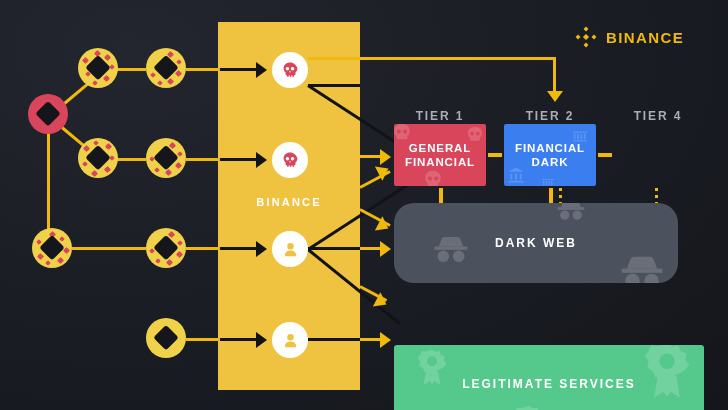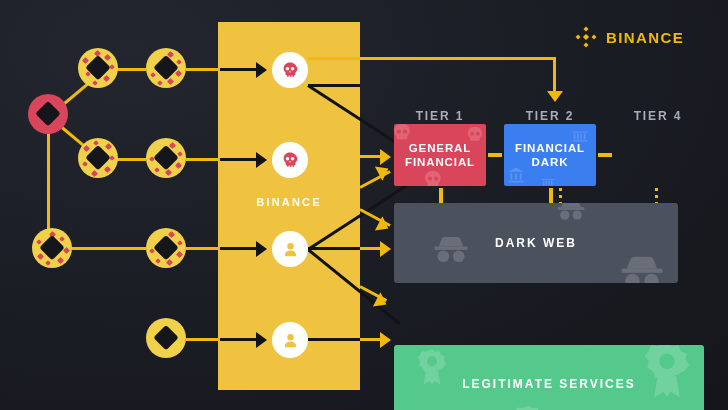--- a/index.html
+++ b/index.html
@@ -330,21 +330,21 @@
 
 
   <div class="ln" style="left:488px;top:153px;width:14px;height:4px;"></div>
   <div class="ln" style="left:598px;top:153px;width:14px;height:4px;"></div>
 
   <div class="ln" style="left:439px;top:188px;width:4px;height:15px;"></div>
   <div class="ln" style="left:549px;top:188px;width:4px;height:15px;"></div>
   <div class="dotted" style="left:559px;top:188px;height:15px;"></div>
   <div class="dotted" style="left:655px;top:188px;height:15px;"></div>
 
-  <div class="band" id="darkweb" style="left:394px;top:203px;width:284px;height:80px;">
+  <div class="band" id="darkweb" style="left:394px;top:203px;width:284px;height:80px;border-radius:20px;">
     <svg class="wm" style="left:36px;top:26px;" width="42" height="42" viewBox="0 0 24 24">
       <path fill="#fff" d="M5 10l1.6-4.2c.3-.8 1-1.3 1.9-1.3h7c.9 0 1.6.5 1.9 1.3L19 10z"></path>
       <rect x="2.6" y="10" width="18.8" height="1.9" fill="#fff"></rect>
       <circle cx="7.6" cy="15.6" r="3.3" fill="#fff"></circle>
         <circle cx="16.4" cy="15.6" r="3.3" fill="#fff"></circle>
     </svg>
     <svg class="wm" style="left:160px;top:-10px;" width="34" height="34" viewBox="0 0 24 24">
       <path fill="#fff" d="M5 10l1.6-4.2c.3-.8 1-1.3 1.9-1.3h7c.9 0 1.6.5 1.9 1.3L19 10z"></path>
       <rect x="2.6" y="10" width="18.8" height="1.9" fill="#fff"></rect>
       <circle cx="7.6" cy="15.6" r="3.3" fill="#fff"></circle>

